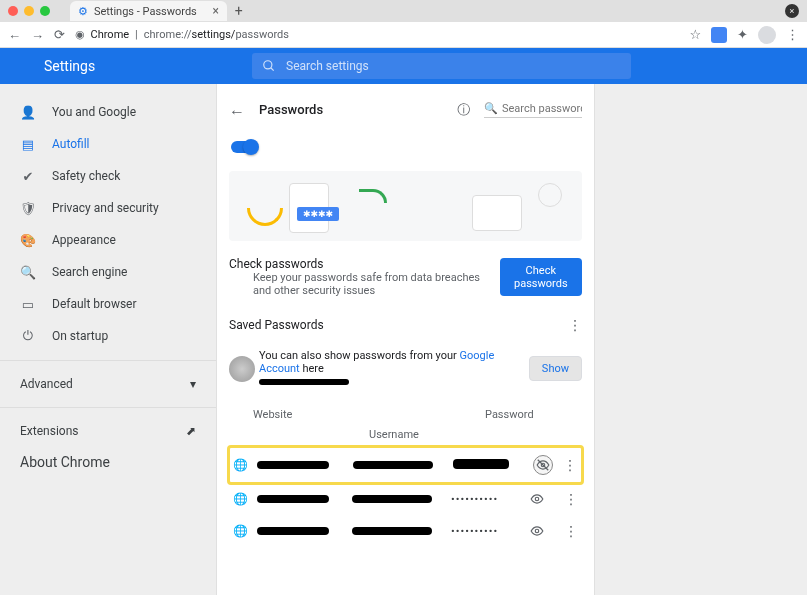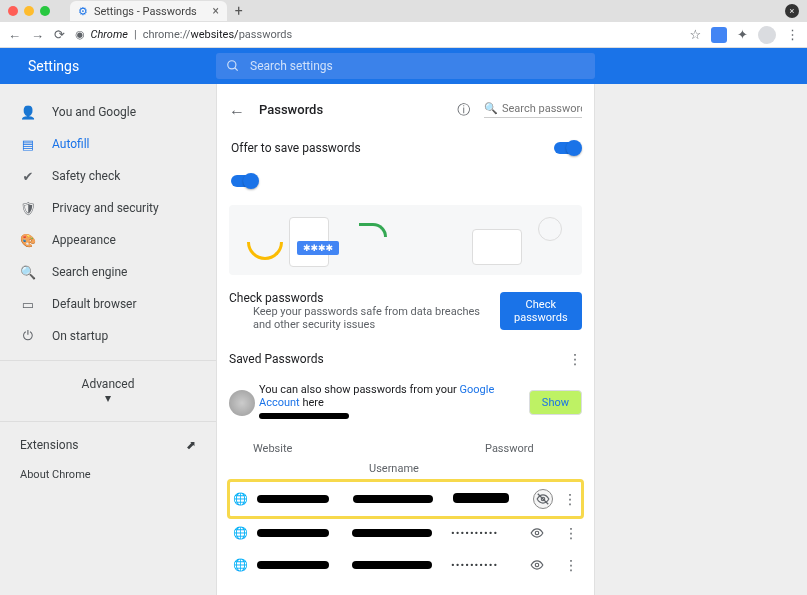--- a/index.html
+++ b/index.html
@@ -12,42 +12,42 @@
 .mac-dot.r{background:#ff5f57;} .mac-dot.y{background:#febc2e;} .mac-dot.g{background:#28c840;}
 .tab { margin-left:20px; height:20px; background:#f5f5f5; border-radius:6px 6px 0 0; display:flex; align-items:center; padding:0 30px 0 8px; gap:6px; font-size:11px; color:#444; position:relative; min-width:120px;}
 .tab-close{position:absolute; right:8px; color:#666; font-size:12px;}
 .newtab{ margin-left:8px; color:#555; font-size:14px;}
 .mac-bar .win-close{ position:absolute; right:8px; width:14px; height:14px; background:#333; border-radius:50%; display:flex; align-items:center; justify-content:center; color:#eee; font-size:9px;}
 
 
 .url-bar { height:26px; background:#fff; display:flex; align-items:center; padding:0 8px; gap:10px; border-bottom:1px solid #ddd;}
 .url-bar .nav-ico{ color:#5f6368; font-size:13px; }
 .url-bar .addr { flex:1; display:flex; align-items:center; gap:6px; color:#5f6368; font-size:11px; }
-.url-bar .addr .host{ color:#202124;font-style:italic; }
+.url-bar .addr .host{ color:#202124; }
 .url-bar .right-icons{ display:flex; align-items:center; gap:10px; color:#5f6368; font-size:13px;}
 .ext-badge{ width:16px;height:16px;background:#4285f4;border-radius:3px;display:inline-block;}
 .avatar-sm{width:18px;height:18px;border-radius:50%;background:#dadce0;}
 
 
 .blue-head { height:36px; background:#1a73e8; display:flex; align-items:center; color:#fff; }
-.blue-head .title { width:216px; padding-left:28px; font-size:14px; }
+.blue-head .title { width:216px; padding-left:8px; font-size:14px;margin-left:36px; }
 .blue-head .search { flex:0 0 379px; display:flex; align-items:center; gap:10px; background:#3b82ea; height:26px; border-radius:3px; padding:0 10px; color:#cfe0fa; font-size:12px;}
 .blue-head .search input{ background:transparent; border:none; outline:none; color:#ffffff; flex:1; font-size:12px;}
 .blue-head .search input::placeholder{color:#cfe0fa;}
 
 
 .app { display:flex; height:calc(595px - 22px - 26px - 36px); background:#eee; }
 .sidebar { width:216px; padding:12px 0; }
 .side-item { display:flex; align-items:center; gap:16px; padding:0 20px; height:32px; font-size:12px; color:#3c4043; cursor:pointer;}
 .side-item.active{ color:#1a73e8; }
 .side-item .ico{ width:16px; text-align:center; color:#5f6368; font-size:13px;}
 .side-item.active .ico{ color:#1a73e8;}
-.side-adv{ padding:8px 20px; display:flex; justify-content:space-between; align-items:center; color:#3c4043; font-size:12px;flex-direction:column;}
+.side-adv{ padding:8px 20px; display:flex; justify-content:space-between; align-items:center; color:#3c4043; font-size:12px;}
 .side-ext{ padding:8px 20px; display:flex; justify-content:space-between; align-items:center; color:#3c4043; font-size:12px;}
-.side-about{ padding:8px 20px; color:#3c4043; font-size:11px;}
+.side-about{ padding:8px 20px; color:#3c4043; font-size:14px;}
 .side-hr{ height:1px; background:#ddd; margin:8px 0;}
 
 
 .main { width:379px; background:#fff; border-left:1px solid #e0e0e0; border-right:1px solid #e0e0e0; overflow-y:auto; padding:12px 12px 20px 12px;}
 .main::-webkit-scrollbar{width:0;}
 .page-head{ display:flex; align-items:center; gap:14px; padding:4px 0 12px 0;}
 .page-head .back{ color:#5f6368; font-size:16px; cursor:pointer;}
 .page-head .ttl{ font-size:13px; font-weight:500; flex:1;}
 .page-head .help{ color:#5f6368; font-size:13px;}
 .page-head .psearch{ display:flex; align-items:center; gap:4px; color:#5f6368; font-size:11px; border-bottom:1px solid #ccc; padding-bottom:2px; min-width:90px;}
@@ -72,21 +72,21 @@
 .btn-blue{ background:#1a73e8; color:#fff; font-size:11px; padding:6px 10px; border-radius:4px; border:none; cursor:pointer;}
 
 .saved-head{ display:flex; justify-content:space-between; align-items:center; font-size:12px; padding:6px 0;}
 .saved-head .menu{color:#5f6368;cursor:pointer;font-size:14px;}
 
 .ga-row{ display:flex; align-items:center; gap:4px; padding:10px 0; }
 .ga-row .av{width:26px;height:26px;border-radius:50%;background:radial-gradient(#ccc,#999);}
 .ga-row .txt{flex:1;font-size:11px;}
 .ga-row .txt .redact{display:inline-block;width:90px;height:6px;background:#000;border-radius:3px;vertical-align:middle;}
 .ga-row a{color:#1a73e8;text-decoration:none;}
-.btn-outline{ background:#bef264; color:#1a73e8; font-size:11px; padding:5px 12px; border:1px solid #dadce0; border-radius:4px; cursor:pointer;}
+.btn-outline{ background:#e5e5e5; color:#1a73e8; font-size:11px; padding:5px 12px; border:1px solid #dadce0; border-radius:4px; cursor:pointer;}
 
 .tbl-head{ display:flex; font-size:11px; color:#5f6368; padding:10px 4px 6px 24px; gap:16px;}
 .tbl-head .c1{width:100px;} .tbl-head .c2{width:100px;margin-top:20px;} .tbl-head .c3{flex:1;}
 
 .pw-row{ display:flex; align-items:center; padding:8px 4px; gap:10px; }
 .pw-row .globe{ width:14px; color:#5f6368; font-size:12px; text-align:center;}
 .pw-row .site{ width:86px; font-size:11px; overflow:hidden; white-space:nowrap; text-overflow:ellipsis;}
 .pw-row .user{ width:90px; }
 .pw-row .pw{ width:70px; font-size:11px; letter-spacing:1px; color:#3c4043;}
 .pw-row .eye{ width:24px; color:#5f6368; text-align:center; cursor:pointer; font-size:12px;}
@@ -119,21 +119,21 @@
 </div>
 
 <div class="url-bar">
   <span class="nav-ico">←</span>
   <span class="nav-ico">→</span>
   <span class="nav-ico">⟳</span>
   <div class="addr">
     <span>◉</span>
     <span class="host">Chrome</span>
     <span>|</span>
-    <span><span>chrome://</span><span style="color:#202124">websites/</span><span>passwords</span></span>
+    <span><span>chrome://</span><span style="color:#202124">settings/</span><span>passwords</span></span>
   </div>
   <div class="right-icons">
     <span>☆</span>
     <span class="ext-badge"></span>
     <span>✦</span>
     <span class="avatar-sm"></span>
     <span>⋮</span>
   </div>
 </div>
 
@@ -202,24 +202,20 @@
     <div class="page-head">
       <span class="back">←</span>
       <span class="ttl">Passwords</span>
       <span class="help">ⓘ</span>
       <div class="psearch">
         <span>🔍</span>
         <input placeholder="Search passwords" style="">
       </div>
     </div>
 
-    <div class="setting-row">
-      <div class="lbl">Offer to save passwords</div>
-      <div class="toggle"></div>
-    </div>
 
     <div class="setting-row" style="align-items:flex-start;">
       <div class="toggle"></div>
     </div>
 
     <div class="illus">
       <div class="arc"></div>
         <div class="card1"></div>
       <div class="pw">✱✱✱✱</div>
       <div class="grn"></div>

